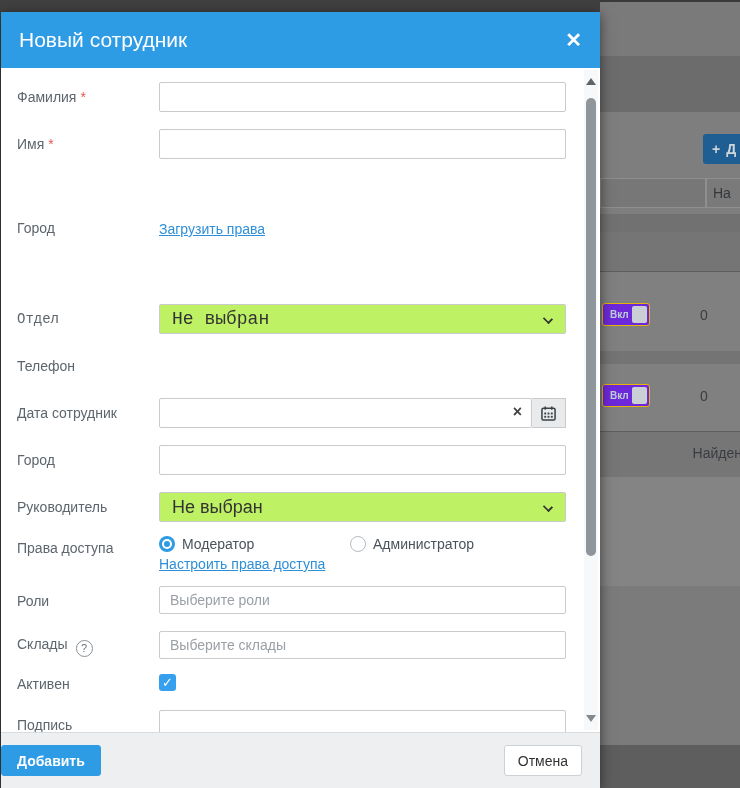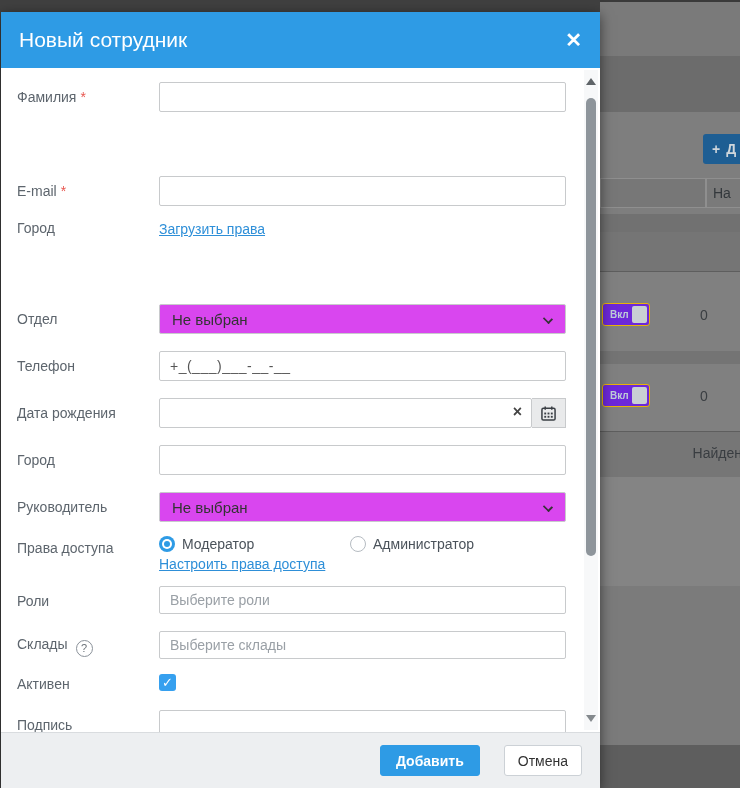--- a/index.html
+++ b/index.html
@@ -73,22 +73,22 @@
   .ctl { position:absolute; left:158px; width:407px; }
   .tinput {
     width:100%; height:30px; border:1px solid #c8cacc; border-radius:2px;
     padding:0 10px; font-size:14px; color:#0c4a6e; outline:none;
     font-family:"Liberation Sans", sans-serif; background:#fff;
   }
   .tinput::placeholder { color:#9aa0a6; opacity:1; }
   .mask { color:#555; letter-spacing:0.5px; }
   .select {
     width:100%; height:30px; border:1px solid #c8cacc; border-radius:2px;
-    background:#d946ef; display:flex; align-items:center; padding:0 12px;
-    font-size:15px; color:#333; cursor:pointer; position:relative;
+    background:#bef264; display:flex; align-items:center; padding:0 12px;
+    font-size:18px; color:#333; cursor:pointer; position:relative;
   }
   .chev {
     position:absolute; right:13px; top:10px; width:8px; height:8px;
     border-right:2px solid #333; border-bottom:2px solid #333;
     transform:rotate(45deg) scaleY(0.8);
   }
   .link { color:#2e8fd8; font-size:14px; text-decoration:underline; cursor:pointer; }
   .date-wrap { display:flex; }
   .date-input-wrap { position:relative; flex:1; }
   .date-clear {
@@ -127,34 +127,34 @@
   #scrollbar { position:absolute; left:583px; top:58px; width:14px; height:660px; background:#f7f8f9; }
   .sb-up, .sb-down { position:absolute; left:2px; width:0; height:0; border-left:5px solid transparent; border-right:5px solid transparent; }
   .sb-up { top:8px; border-bottom:7px solid #5f6468; }
   .sb-down { bottom:8px; border-top:7px solid #84898d; }
   #sb-thumb { position:absolute; left:2px; top:28px; width:10px; height:458px; background:#8e959b; border-radius:5px; }
 
   
   #modal-footer {
     position:absolute; left:0; top:720px; width:599px; height:56px;
     background:#edeff1; border-top:1px solid #d9dcdf;
-    display:flex; align-items:center; justify-content:flex-end;
+    display:flex; align-items:center; justify-content:space-between;
     padding-right:18px; gap:24px;
   }
   .btn { height:31px; border-radius:3px; font-size:14px; cursor:pointer; font-family:"Liberation Sans", sans-serif; }
   .btn-primary { background:#2e9be5; color:#fff; border:1px solid #2e9be5; padding:0 15px; font-weight:bold; }
   .btn-default { background:#fff; color:#333; border:1px solid #ccd1d6; padding:0 13px; }
 
   
   #row-last      { top:14px;  height:30px; }
   #row-first     { top:61px;  height:30px; }
   #row-email     { top:108px; height:30px; }
   #row-photo     { top:150px; height:22px; }
   #row-position  { top:189px; height:30px; }
-  #row-dept      { top:236px; height:44px; }
+  #row-dept      { top:236px; height:44px;font-family:Liberation Mono, monospace; }
   #row-phone     { top:283px; height:30px;padding-left:28px; }
   #row-birth     { top:330px; height:30px; }
   #row-city      { top:377px; height:30px; }
   #row-manager   { top:424px; height:30px; }
   #row-access    { top:467px; height:40px; }
   #row-roles     { top:518px; height:28px; }
   #row-wh        { top:563px; height:28px; }
   #row-active    { top:606px; height:20px; }
   #row-sign      { top:642px; height:30px; }
   #row-roles .tinput, #row-wh .tinput { height:28px; }
@@ -214,49 +214,48 @@
     <button id="modal-close">✕</button>
   </div>
 
   <div id="modal-body">
 
     <div class="row" id="row-last">
       <span class="flabel"><span>Фамилия</span><span class="req">*</span></span>
       <span class="ctl"><input class="tinput" type="text" style=""></span>
     </div>
 
-
-    <div class="row" id="row-email">
-      <span class="flabel"><span>E-mail</span><span class="req">*</span></span>
+    <div class="row" id="row-first">
+      <span class="flabel"><span>Имя</span><span class="req">*</span></span>
       <span class="ctl"><input class="tinput" type="text" style=""></span>
     </div>
+
 
     <div class="row" id="row-photo">
       <span class="flabel" style="top:2px;">Город</span>
       <span class="ctl" style="top:2px;"><a class="link">Загрузить права</a></span>
     </div>
 
 
     <div class="row" id="row-dept">
       <span class="flabel">Отдел</span>
       <span class="ctl">
         <span class="select">
           <span>Не выбран</span>
           <i class="chev"></i>
         </span>
       </span>
     </div>
 
     <div class="row" id="row-phone">
       <span class="flabel">Телефон</span>
-      <span class="ctl"><input class="tinput mask" type="text" value="+_(___)___-__-__" style=""></span>
     </div>
 
     <div class="row" id="row-birth">
-      <span class="flabel">Дата рождения</span>
+      <span class="flabel">Дата сотрудник</span>
       <span class="ctl date-wrap">
         <span class="date-input-wrap">
           <input class="tinput" type="text" style="">
           <span class="date-clear">×</span>
         </span>
         <button class="date-btn">
           <svg width="15" height="15" viewBox="0 0 16 16">
             <rect x="1" y="2.5" width="14" height="12.5" rx="1.5" fill="none" stroke="#3a3f44" stroke-width="1.6"></rect>
             <line x1="4.5" y1="0.5" x2="4.5" y2="4" stroke="#3a3f44" stroke-width="1.6"></line>
             <line x1="11.5" y1="0.5" x2="11.5" y2="4" stroke="#3a3f44" stroke-width="1.6"></line>

